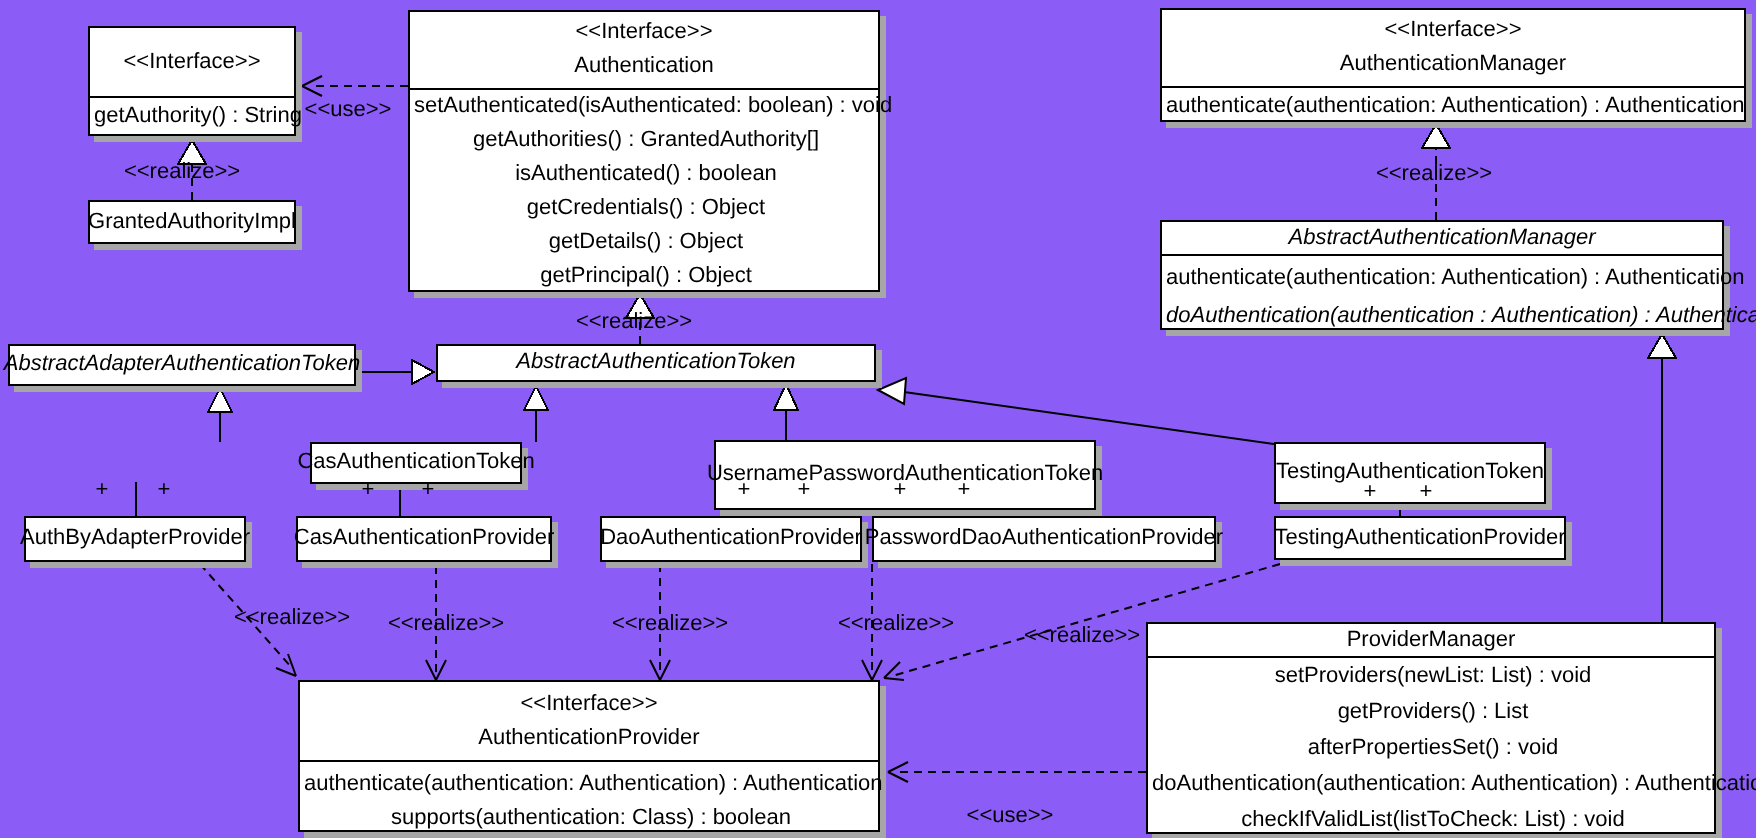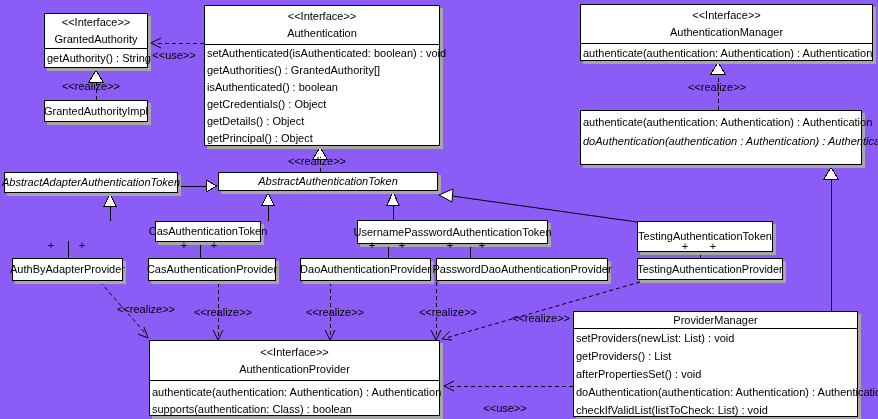--- a/index.html
+++ b/index.html
@@ -16,21 +16,21 @@
     box-shadow:3px 3px 0 #a6a6a6;
     line-height:normal;
   }
   .hdr{
     box-sizing:border-box;border-bottom:1px solid #000;
     display:flex;flex-direction:column;justify-content:center;
     text-align:center;overflow:visible;
   }
   .stereo,.cname{line-height:17px;white-space:nowrap;}
   .one{display:flex;align-items:center;justify-content:center;white-space:nowrap;overflow:visible;}
-  .methods{padding:0 0 0 2px;}
+  .methods{padding:0 0 0 2px;text-align:center;}
   .m{white-space:nowrap;}
   .lh17 .m{line-height:17px;}
   .lh18 .m{line-height:18px;}
   .lh19 .m{line-height:19px;}
   .pt2{padding-top:2px;}
   .pt3{padding-top:3px;}
   .it{font-style:italic;}
   .lbl{
     position:absolute;white-space:nowrap;
     transform:translate(-50%,-50%);
@@ -124,21 +124,20 @@
       <path d="M470,241 V258"></path>
     </g>
     <g>
       <path d="M700,242 V258"></path>
     </g>
   </svg>
 
   <div class="cls" style="left:44px;top:13px;width:104px;height:55px">
     <div class="hdr" style="height:35px">
       <div class="stereo">&lt;&lt;Interface&gt;&gt;</div>
-      <div class="cname">GrantedAuthority</div>
     </div>
     <div class="methods lh18">
       <div class="m">getAuthority() : String</div>
     </div>
   </div>
 
   <div class="cls one" style="left:44px;top:100px;width:104px;height:22px">
     <div class="cname">GrantedAuthorityImpl</div>
   </div>
 
@@ -161,40 +160,43 @@
     <div class="hdr" style="height:39px">
       <div class="stereo">&lt;&lt;Interface&gt;&gt;</div>
       <div class="cname">AuthenticationManager</div>
     </div>
     <div class="methods lh18">
       <div class="m">authenticate(authentication: Authentication) : Authentication</div>
     </div>
   </div>
 
   <div class="cls" style="left:580px;top:110px;width:282px;height:55px">
+    <div class="hdr" style="height:17px">
+      <div class="cname it">AbstractAuthenticationManager</div>
+    </div>
     <div class="methods lh19 pt2">
       <div class="m">authenticate(authentication: Authentication) : Authentication</div>
       <div class="m it">doAuthentication(authentication : Authentication) : Authentication</div>
     </div>
   </div>
 
   <div class="cls one" style="left:4px;top:172px;width:174px;height:21px">
     <div class="cname it">AbstractAdapterAuthenticationToken</div>
   </div>
 
   <div class="cls one" style="left:218px;top:172px;width:220px;height:19px">
     <div class="cname it">AbstractAuthenticationToken</div>
   </div>
 
 
   <div class="cls one" style="left:155px;top:221px;width:106px;height:21px">
     <div class="cname">CasAuthenticationToken</div>
   </div>
 
-  <div class="cls one" style="left:357px;top:220px;width:191px;height:24px">
+  <div class="cls one" style="left:357px;top:220px;width:191px;height:35px">
     <div class="cname">UsernamePasswordAuthenticationToken</div>
   </div>
 
   <div class="cls one" style="left:637px;top:221px;width:136px;height:31px">
     <div class="cname">TestingAuthenticationToken</div>
   </div>
 
   <div class="cls one" style="left:12px;top:258px;width:111px;height:23px">
     <div class="cname">AuthByAdapterProvider</div>
   </div>

